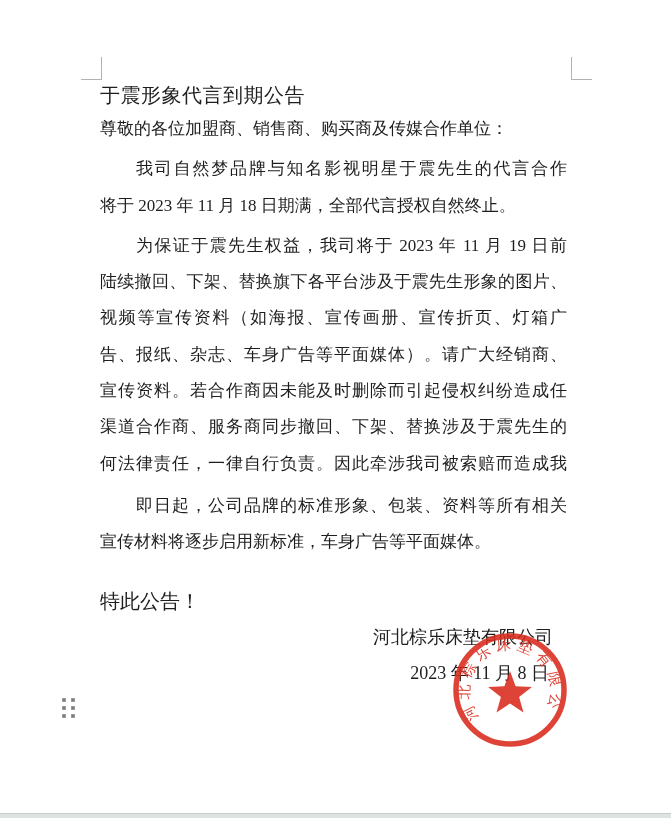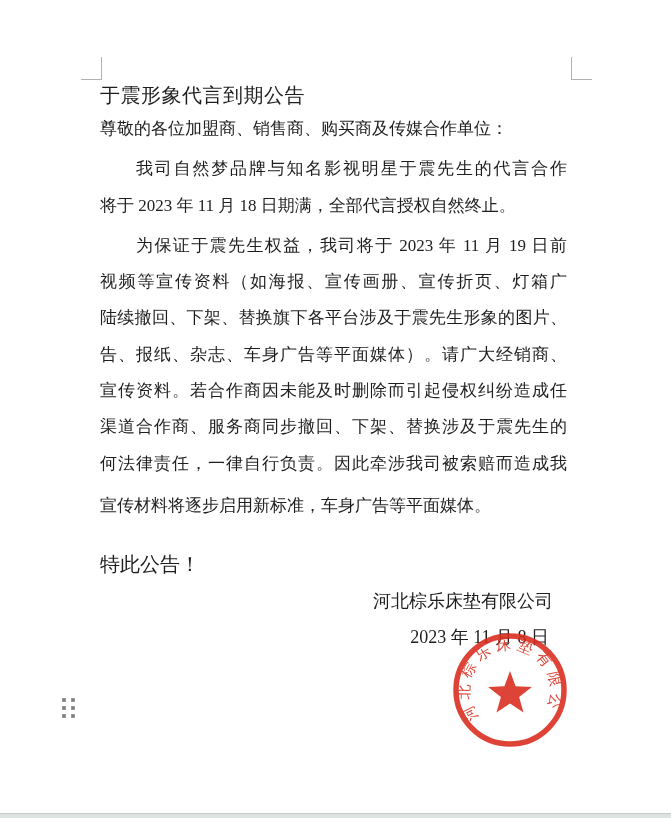--- a/index.html
+++ b/index.html
@@ -45,28 +45,29 @@
   <div class="paras" id="paras">
       <div class="para">
         <div class="line">尊敬的各位加盟商、销售商、购买商及传媒合作单位：</div>
       </div>
       <div class="para">
         <div class="line just ind">我司自然梦品牌与知名影视明星于震先生的代言合作</div>
         <div class="line">将于 2023 年 11 月 18 日期满，全部代言授权自然终止。</div>
       </div>
       <div class="para">
         <div class="line just ind">为保证于震先生权益，我司将于 2023 年 11 月 19 日前</div>
+        <div class="line just">陆续撤回、下架、替换旗下各平台涉及于震先生形象的图片、</div>
         <div class="line just">视频等宣传资料（如海报、宣传画册、宣传折页、灯箱广</div>
-        <div class="line just">陆续撤回、下架、替换旗下各平台涉及于震先生形象的图片、</div>
         <div class="line just">告、报纸、杂志、车身广告等平面媒体）。请广大经销商、</div>
         <div class="line just">宣传资料。若合作商因未能及时删除而引起侵权纠纷造成任</div>
         <div class="line just">渠道合作商、服务商同步撤回、下架、替换涉及于震先生的</div>
         <div class="line just">何法律责任，一律自行负责。因此牵涉我司被索赔而造成我</div>
       </div>
       <div class="para">
+        <div class="line just ind">即日起，公司品牌的标准形象、包装、资料等所有相关</div>
         <div class="line">宣传材料将逐步启用新标准，车身广告等平面媒体。</div>
       </div>
     </div>
   <div class="closing">特此公告！</div>
   <div class="sig-block">
     <div class="sig-line">河北棕乐床垫有限公司</div>
     <div class="date-line">2023 年 11 月 8 日</div>
   </div>
 </div>
 

